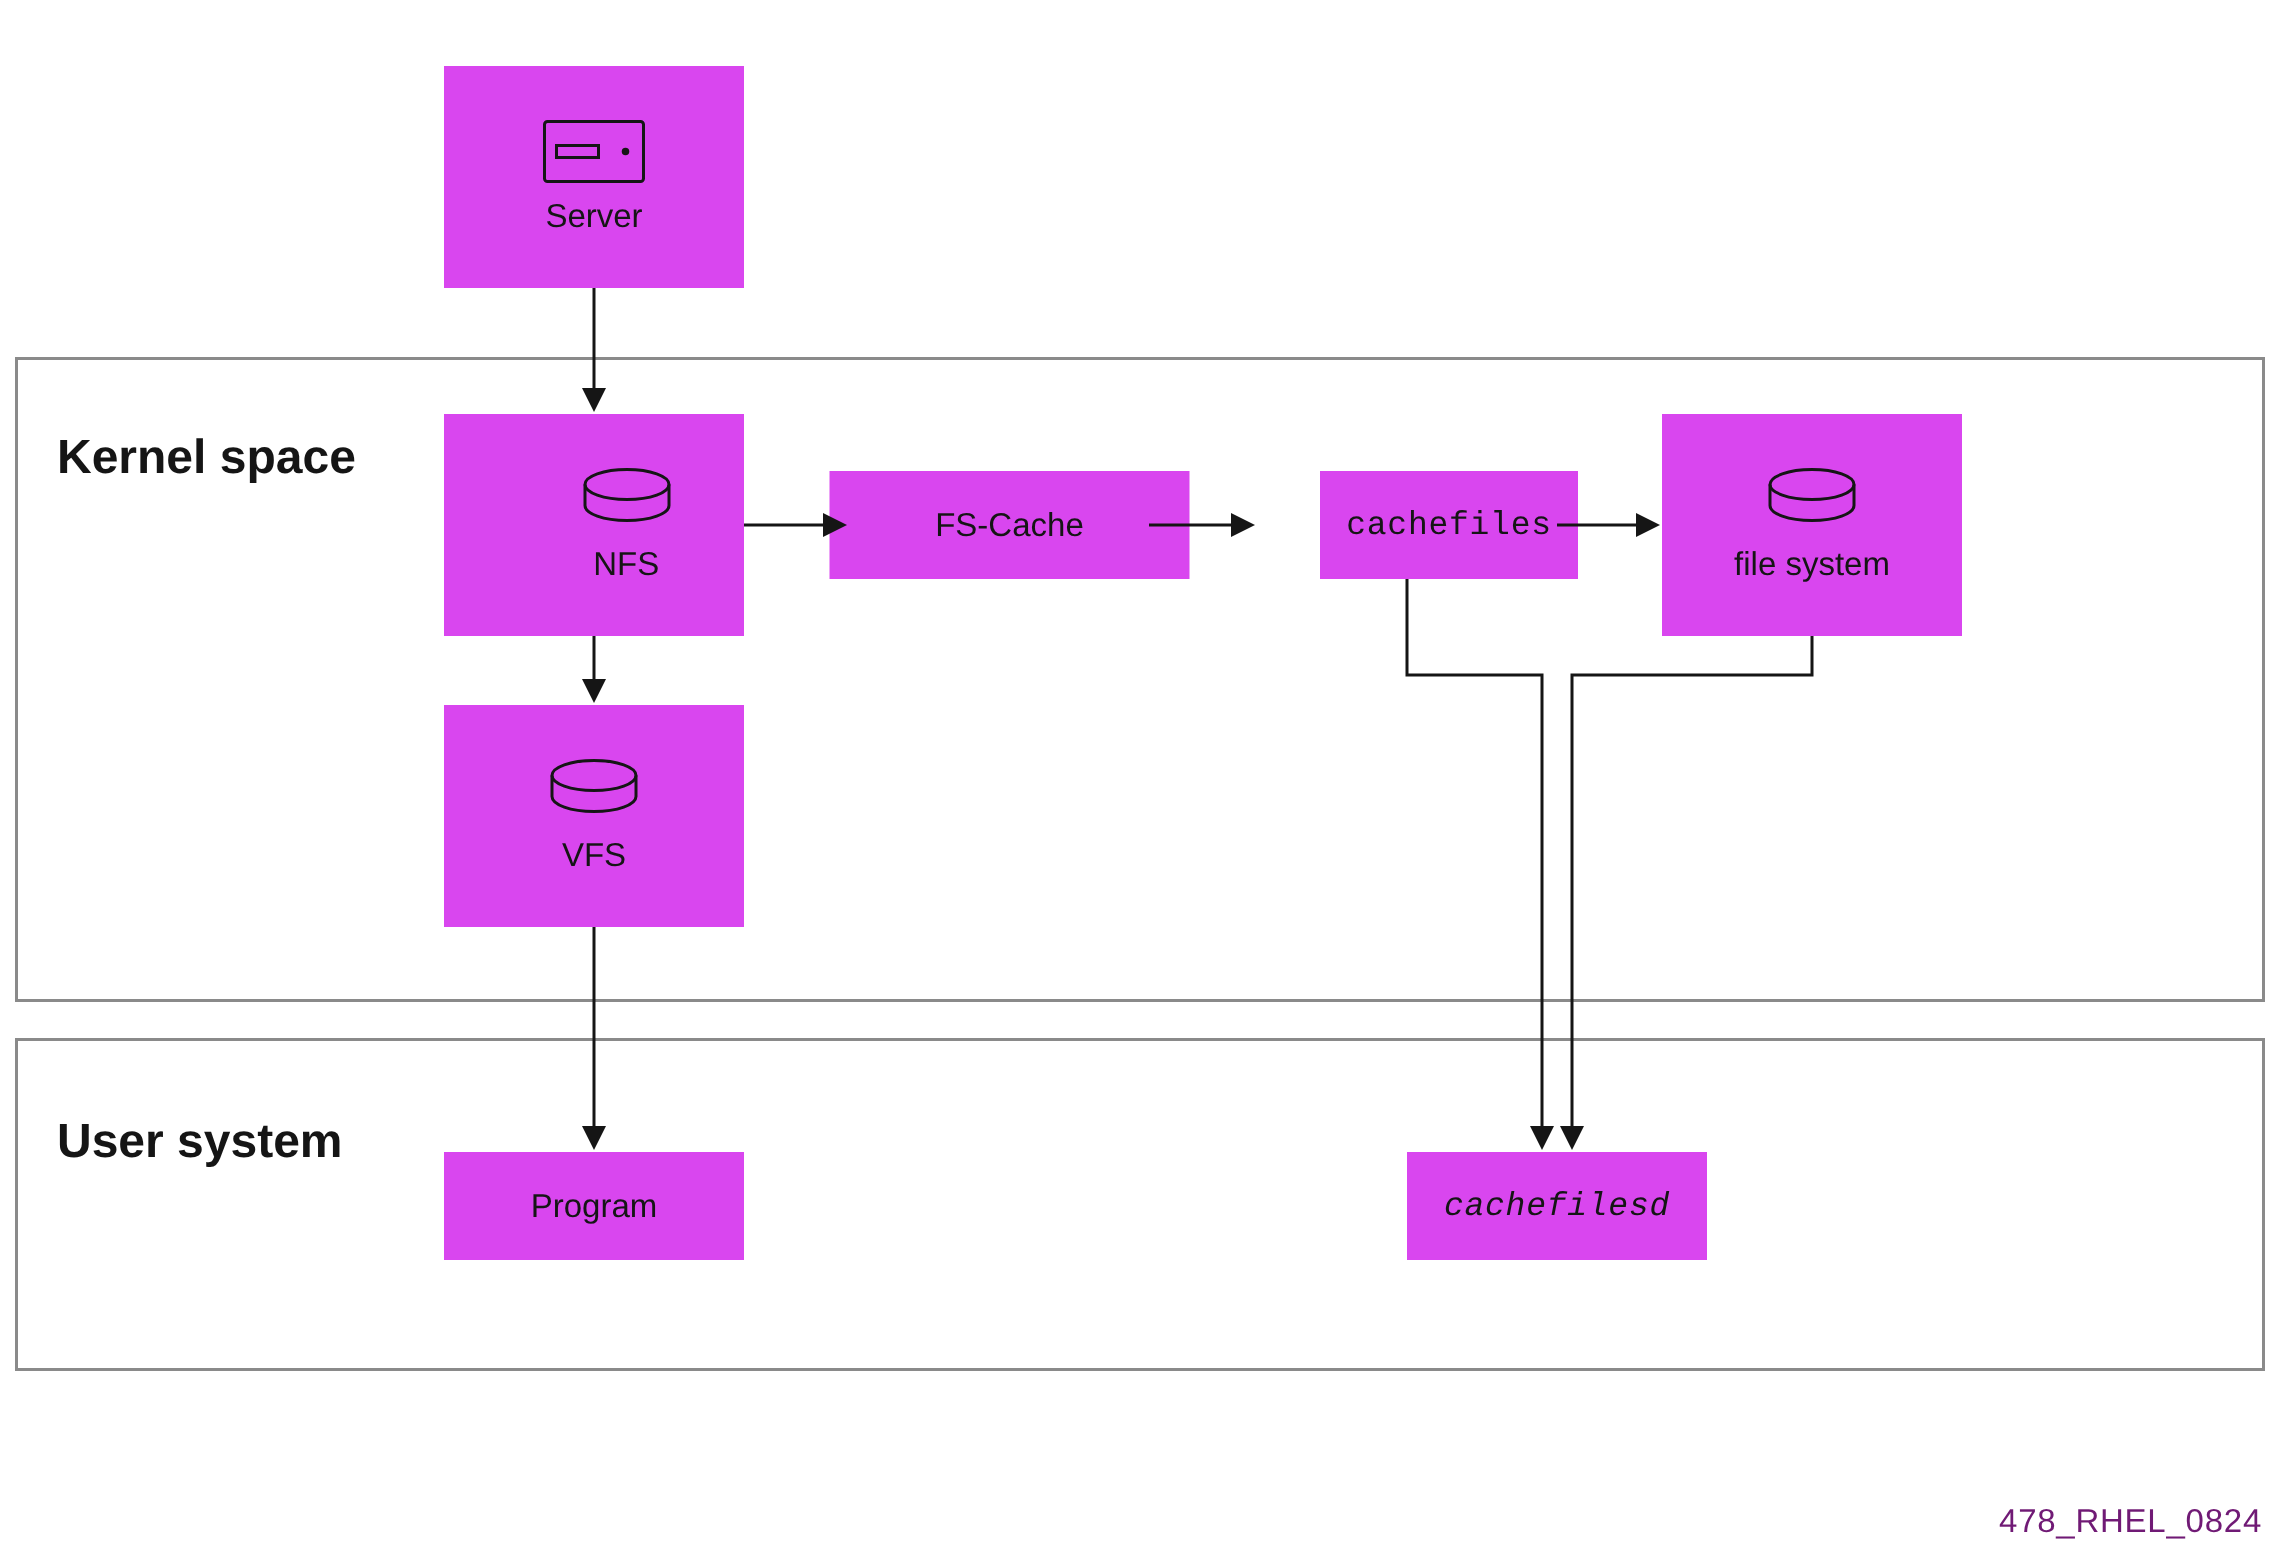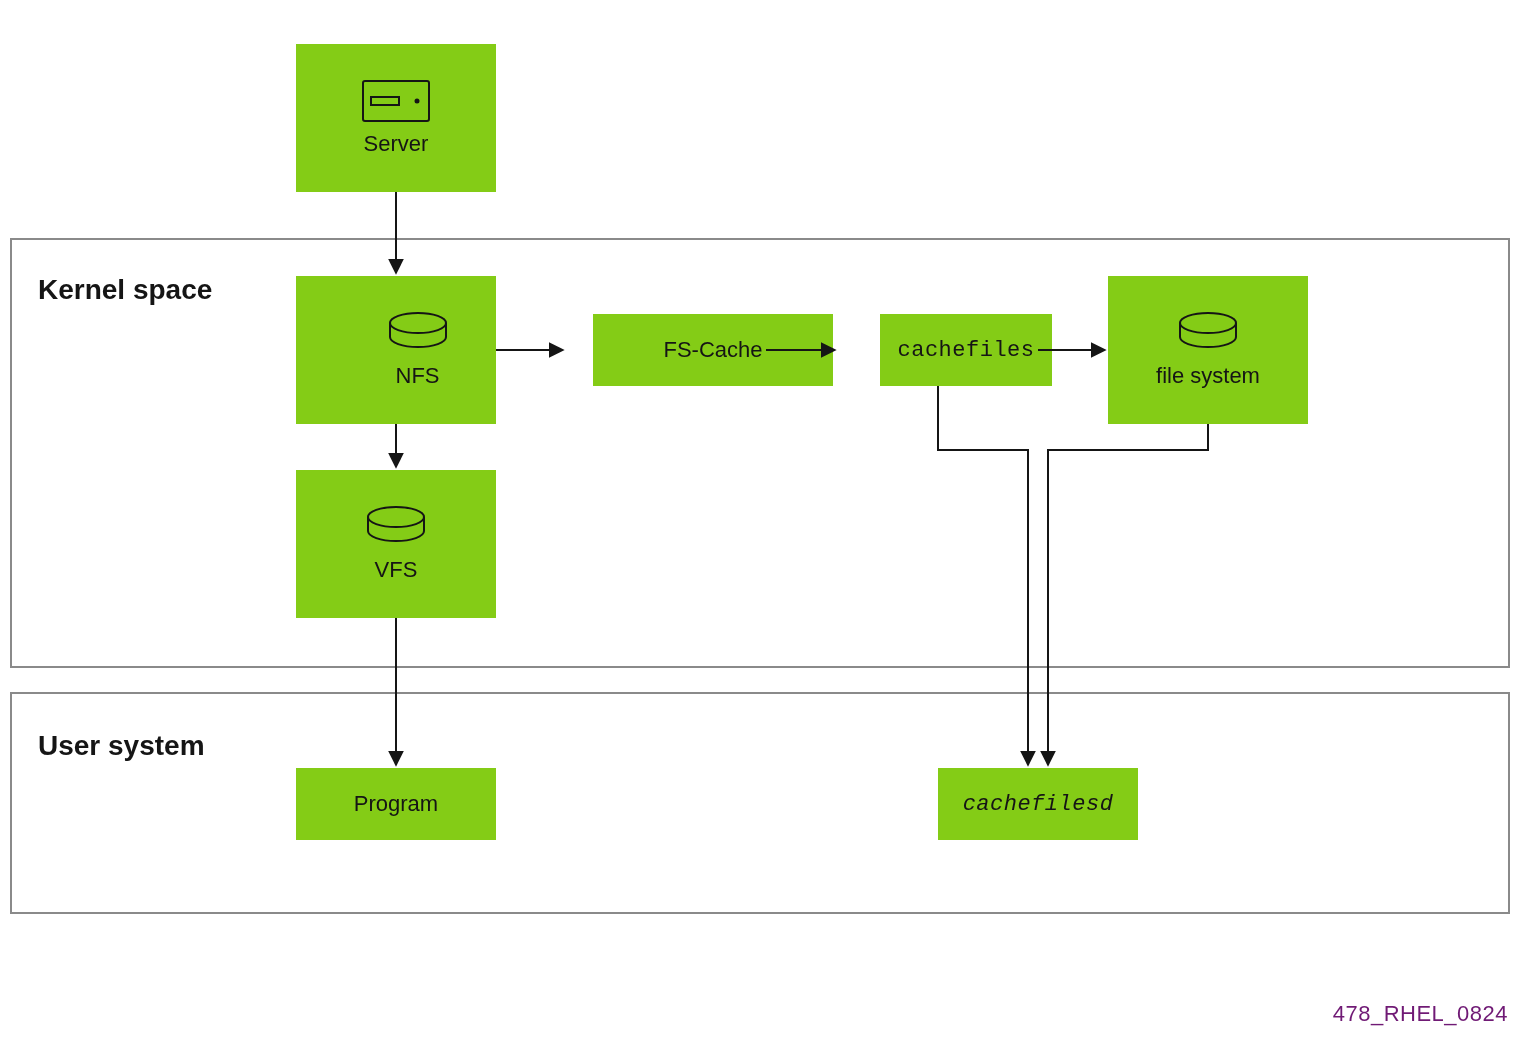--- a/index.html
+++ b/index.html
@@ -5,43 +5,44 @@
   * { box-sizing: border-box; margin: 0; padding: 0; }
   body {
     font-family: -apple-system, BlinkMacSystemFont, "Segoe UI", Arial, sans-serif;
     background: #ffffff;
     width: 1520px;
     height: 1041px;
     position: relative;
   }
   .node {
     position: absolute;
-    background: #84cc16;
+    background: #d946ef;
     display: flex;
     flex-direction: column;
     align-items: center;
     justify-content: center;
     font-size: 22px;
     color: #151515;
   }
   .node .label {
     margin-top: 8px;
     font-weight: 400;
   }
   .node.mono .label { font-family: "Courier New", monospace; font-weight: 500; letter-spacing: 0.5px; }
   .region {
     position: absolute;
     border: 2px solid #8a8a8a;
     background: transparent;
   }
   .region-title {
     position: absolute;
     font-weight: 600;
-    font-size: 28px;
+    font-size: 32px;
     color: #151515;
+    margin-top: 12px;
   }
   svg.connectors {
     position: absolute;
     top: 0; left: 0;
     width: 1520px; height: 1041px;
     pointer-events: none;
   }
   .watermark {
     position: absolute;
     font-size: 22px;
@@ -68,21 +69,21 @@
 </div>
 
 <div class="node" style="left:296px; top:276px; width:200px; height:148px;padding-left:43px;">
   <svg width="64" height="44" viewBox="0 0 64 44">
     <ellipse cx="32" cy="12" rx="28" ry="10" fill="none" stroke="#151515" stroke-width="2"></ellipse>
     <path d="M4 12 v14 a28 10 0 0 0 56 0 v-14" fill="none" stroke="#151515" stroke-width="2"></path>
   </svg>
   <div class="label">NFS</div>
 </div>
 
-<div class="node" style="left:593px; top:314px; width:240px; height:72px;">
+<div class="node" style="left:553px; top:314px; width:240px; height:72px;">
   <div class="label" style="margin:0;">FS-Cache</div>
 </div>
 
 <div class="node mono" style="left:880px; top:314px; width:172px; height:72px;">
   <div class="label" style="margin:0;">cachefiles</div>
 </div>
 
 <div class="node" style="left:1108px; top:276px; width:200px; height:148px;align-items:center;">
   <svg width="64" height="44" viewBox="0 0 64 44">
     <ellipse cx="32" cy="12" rx="28" ry="10" fill="none" stroke="#151515" stroke-width="2"></ellipse>

